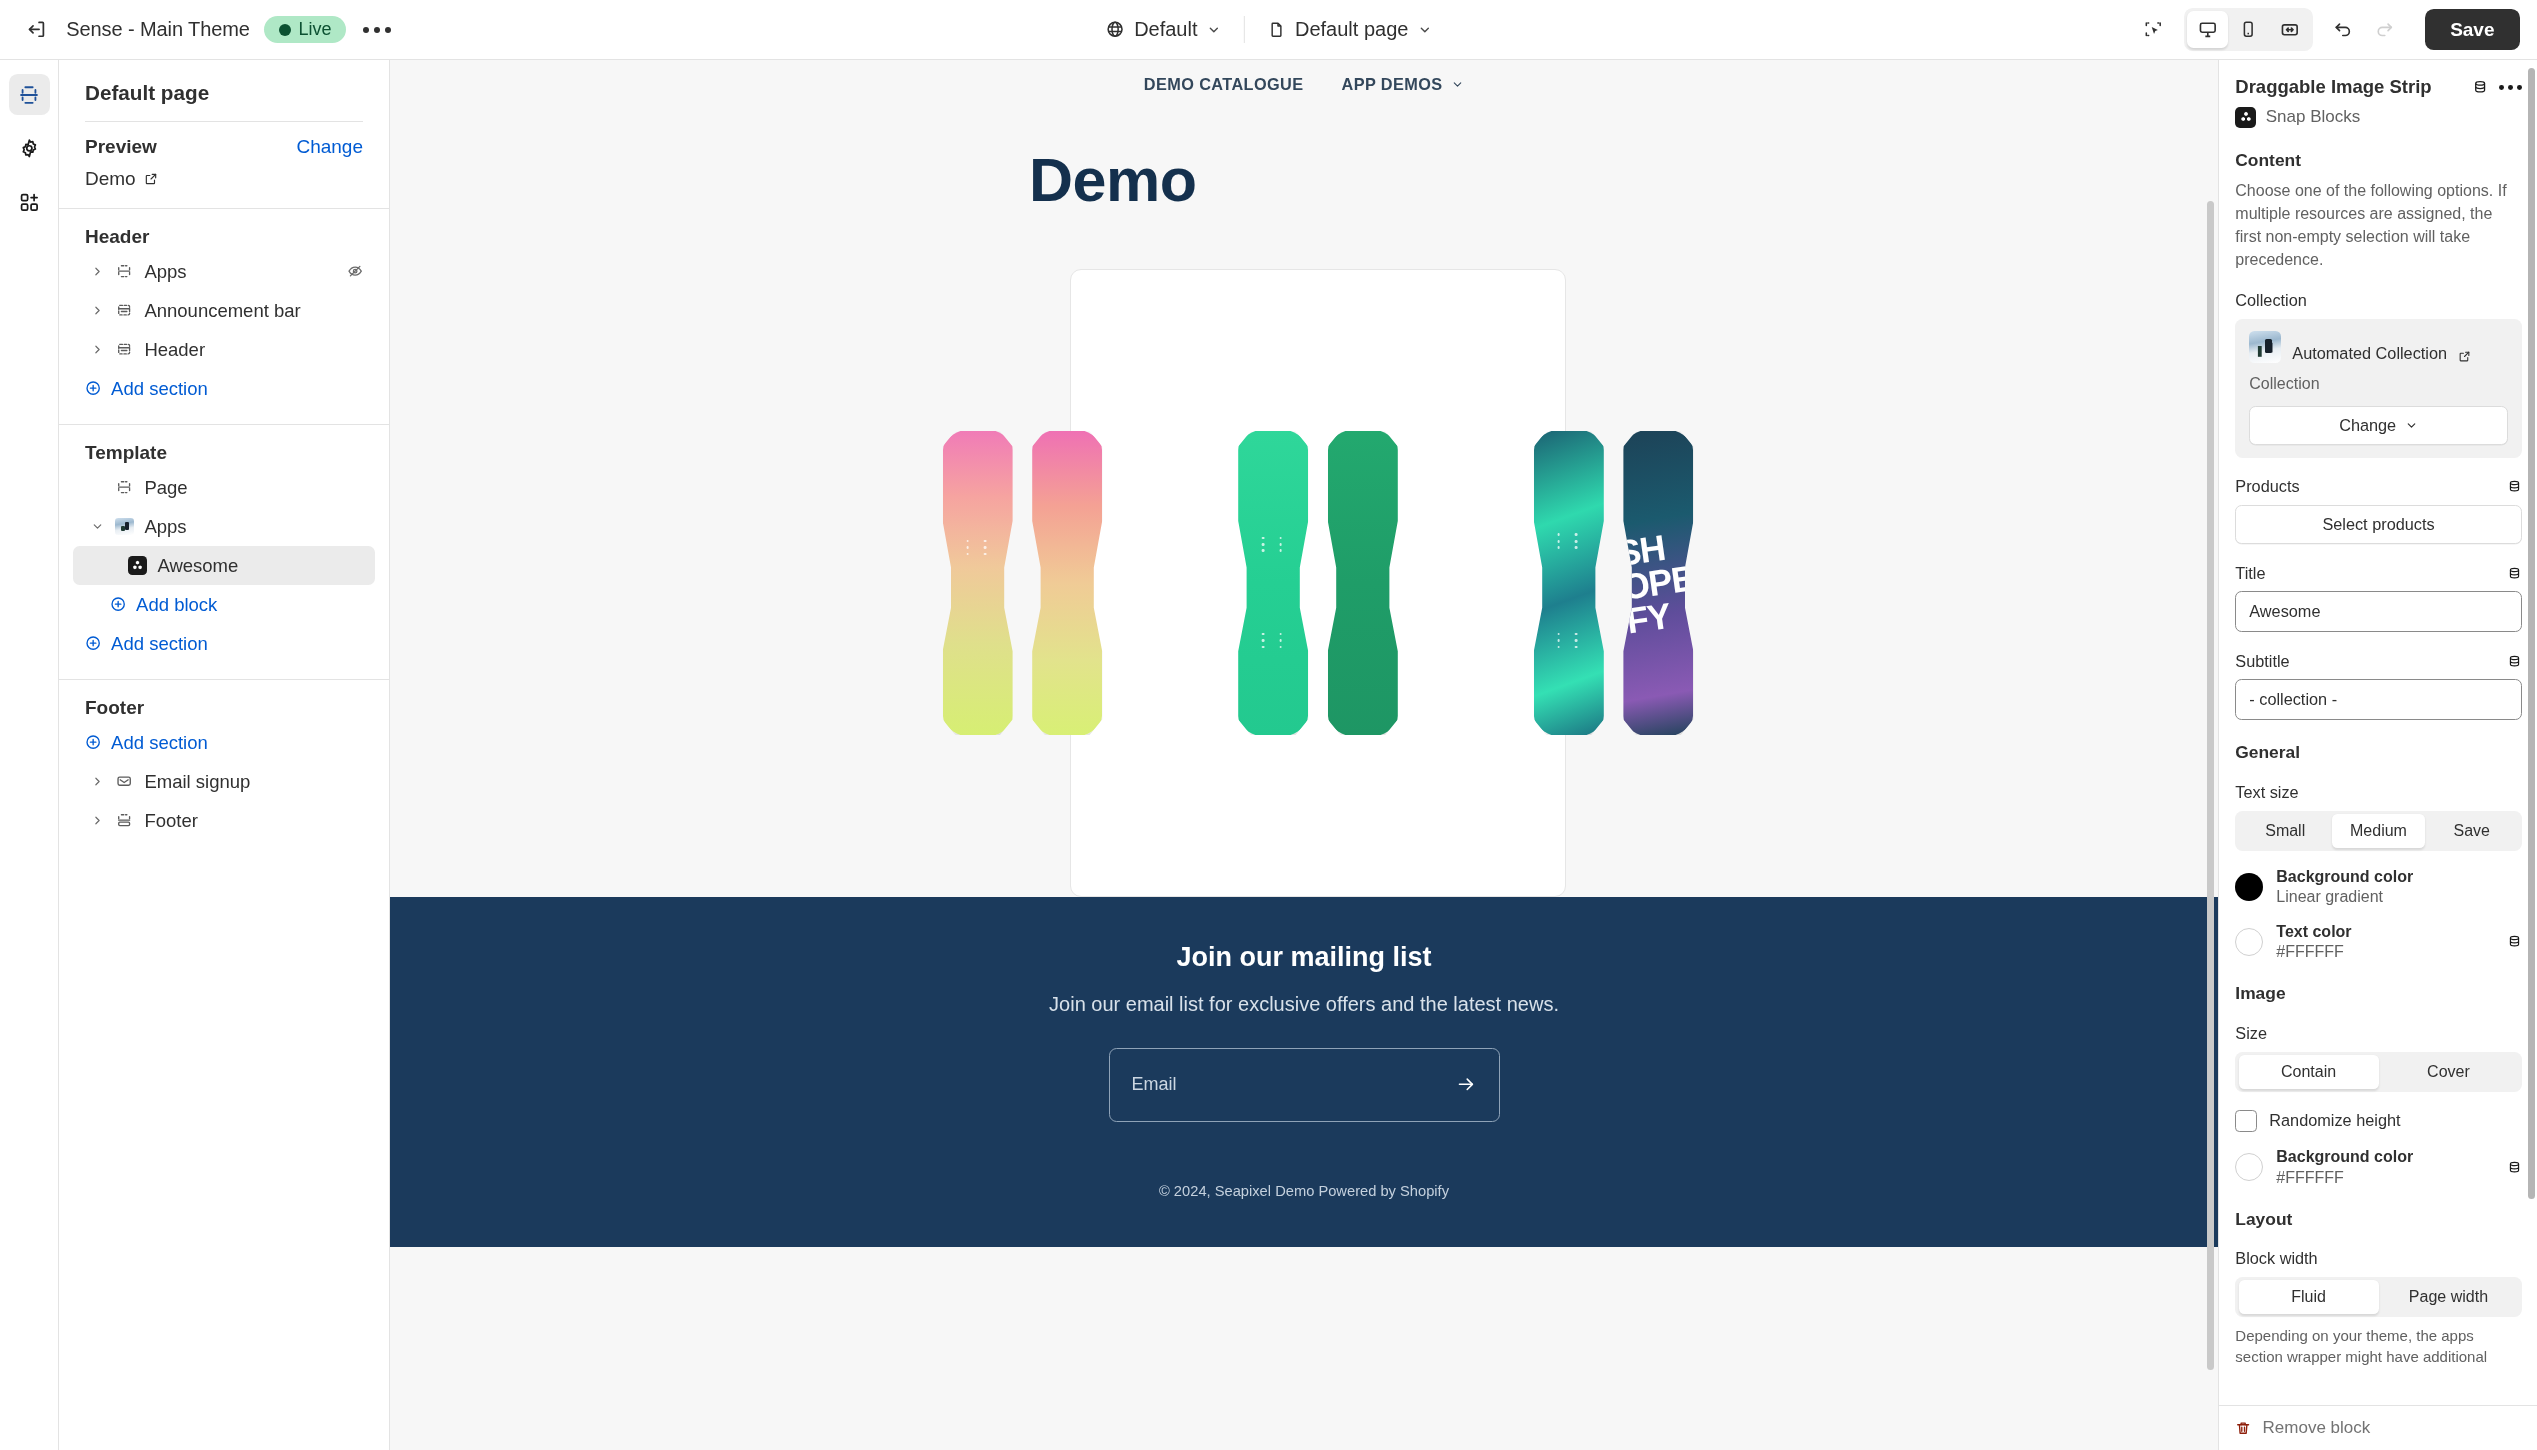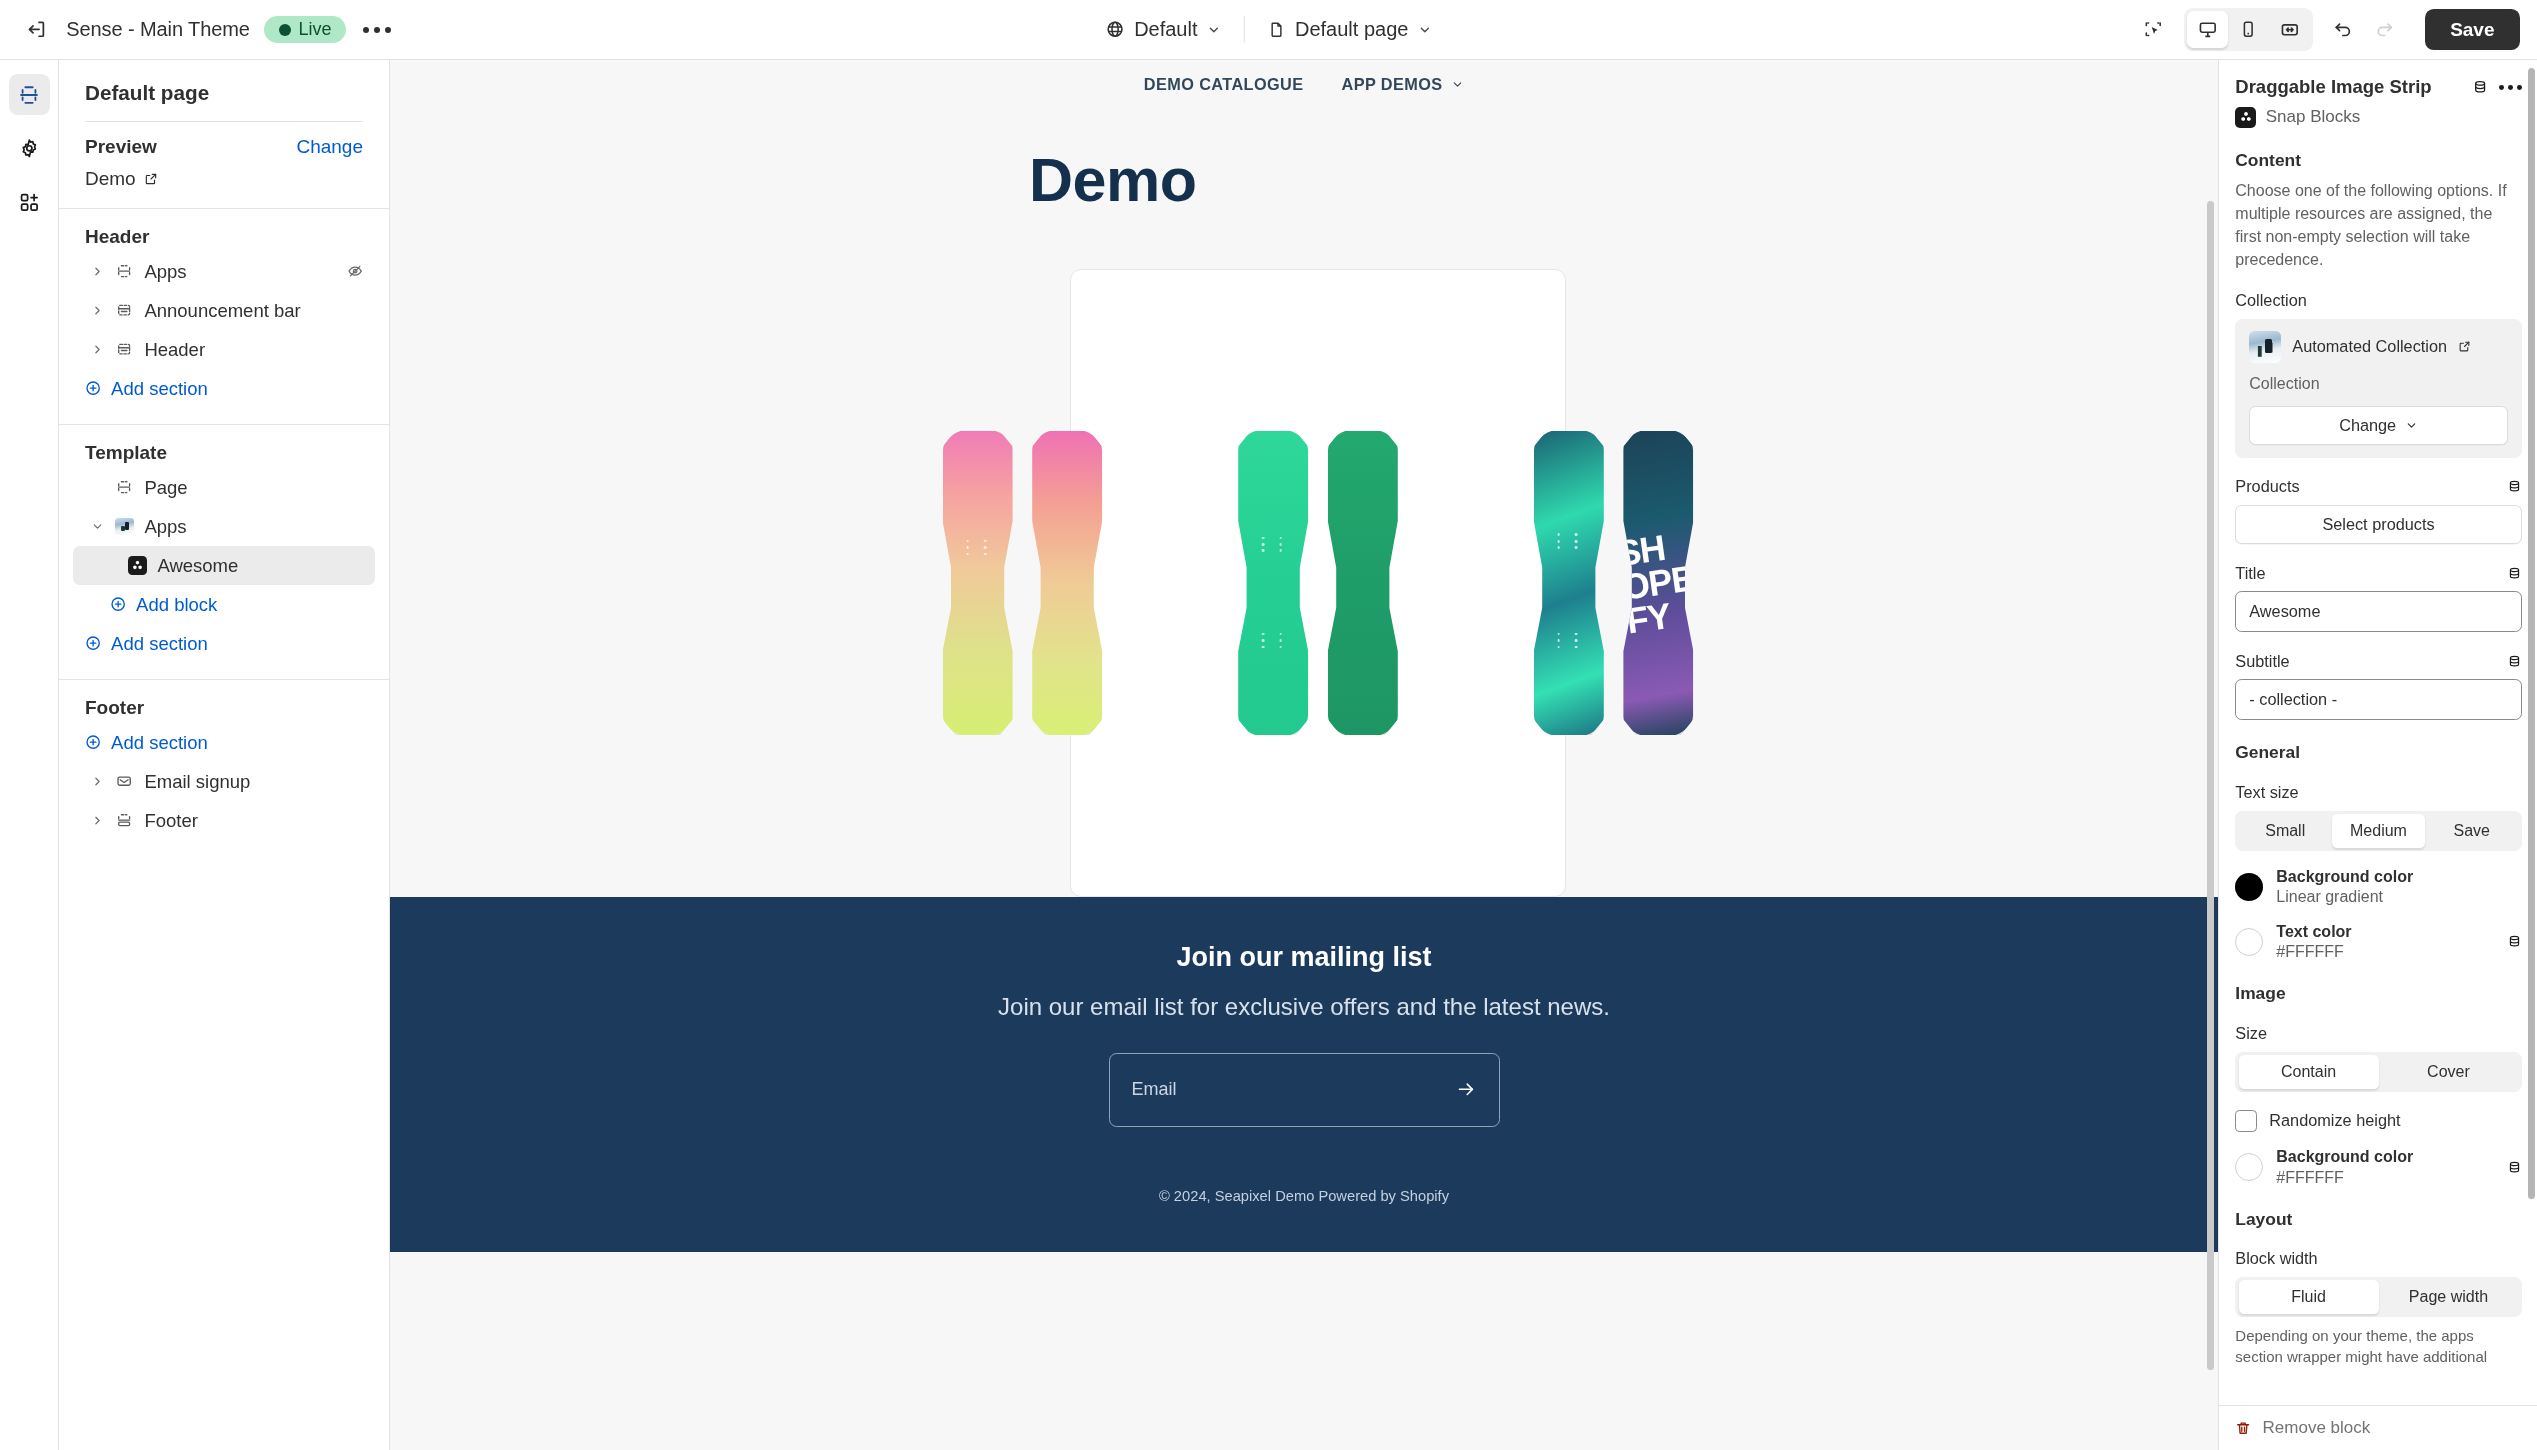--- a/index.html
+++ b/index.html
@@ -168,21 +168,21 @@
   .bd { width: 2.7px; height: 2.7px; border-radius: 50%; background: rgba(255,255,255,.75); }
   .board-txt { position: absolute; inset: 0; display: flex; flex-direction: column;
     align-items: center; justify-content: center; color: #fff;
     font-size: 36px; font-weight: bold; line-height: 0.95; letter-spacing: -1.1px;
     transform: rotate(-8deg); }
 
   .pv-footer {
     background: #1b3a5c; padding: 45px 0 48px 0; text-align: center;
   }
   .ft-h { font-size: 27px; font-weight: bold; color: #ffffff; }
-  .ft-sub { font-size: 24px; color: #d8e1ea; margin-top: 19.6px; }
+  .ft-sub { font-size: 20px; color: #d8e1ea; margin-top: 19.6px; }
   .ft-input {
     margin: 32px auto 0 auto; width: 391px; height: 74px;
     border: 1.1px solid #8fa3b8; border-radius: 7.6px;
     display: flex; align-items: center; padding: 0 22px; cursor: text;
   }
   .ft-ph { font-size: 18px; color: #ccd7e2; }
   .ft-arrow { margin-left: auto; color: #ffffff; font-size: 20.7px; }
   .ft-copy { font-size: 14.7px; color: #c4d0dd; margin-top: 61px; }
   .pv-vscroll {
     position: absolute; right: 3.8px; top: 141px; width: 7.6px; height: 1169px;
@@ -204,21 +204,21 @@
   .app-badge {
     width: 20.7px; height: 20.7px; border-radius: 4.9px; background: #1a1a1a;
     display: flex; align-items: center; justify-content: center;
   }
   .pn-app-name { font-size: 17px; color: #616161; }
   .pn-sec-title { font-size: 17.4px; font-weight: bold; color: #303030; margin-top: 22px; }
   .pn-desc { font-size: 16px; color: #616161; line-height: 1.42; margin-top: 9.8px; }
   .pn-label { font-size: 16.3px; color: #303030; margin-top: 19.6px; display: flex; align-items: center; }
   .pn-label .db { margin-left: auto; }
   .res-card { margin-top: 8.7px; background: #f1f1f1; border-radius: 7.6px; padding: 12px 14px 13px 14px; }
-  .res-row { display: flex; align-items: center; gap: 11px; }
+  .res-row { display: flex; align-items: flex-end; gap: 11px; }
   .res-thumb {
     width: 32px; height: 32px; border-radius: 5.4px; overflow: hidden; flex: none;
     background: linear-gradient(170deg,#cfe0ee 0%,#9cb8cf 35%,#e8eef3 60%,#ffffff 100%);
     position: relative;
   }
   .res-thumb::after {
     content:""; position:absolute; left:48%; top:26%; width:7px; height:14px;
     background:#16202b; border-radius: 1.6px;
     box-shadow: -8.7px 5.4px 0 -1.6px #1f3a33, 2.7px 1.6px 0 -2.2px #16202b;
   }

